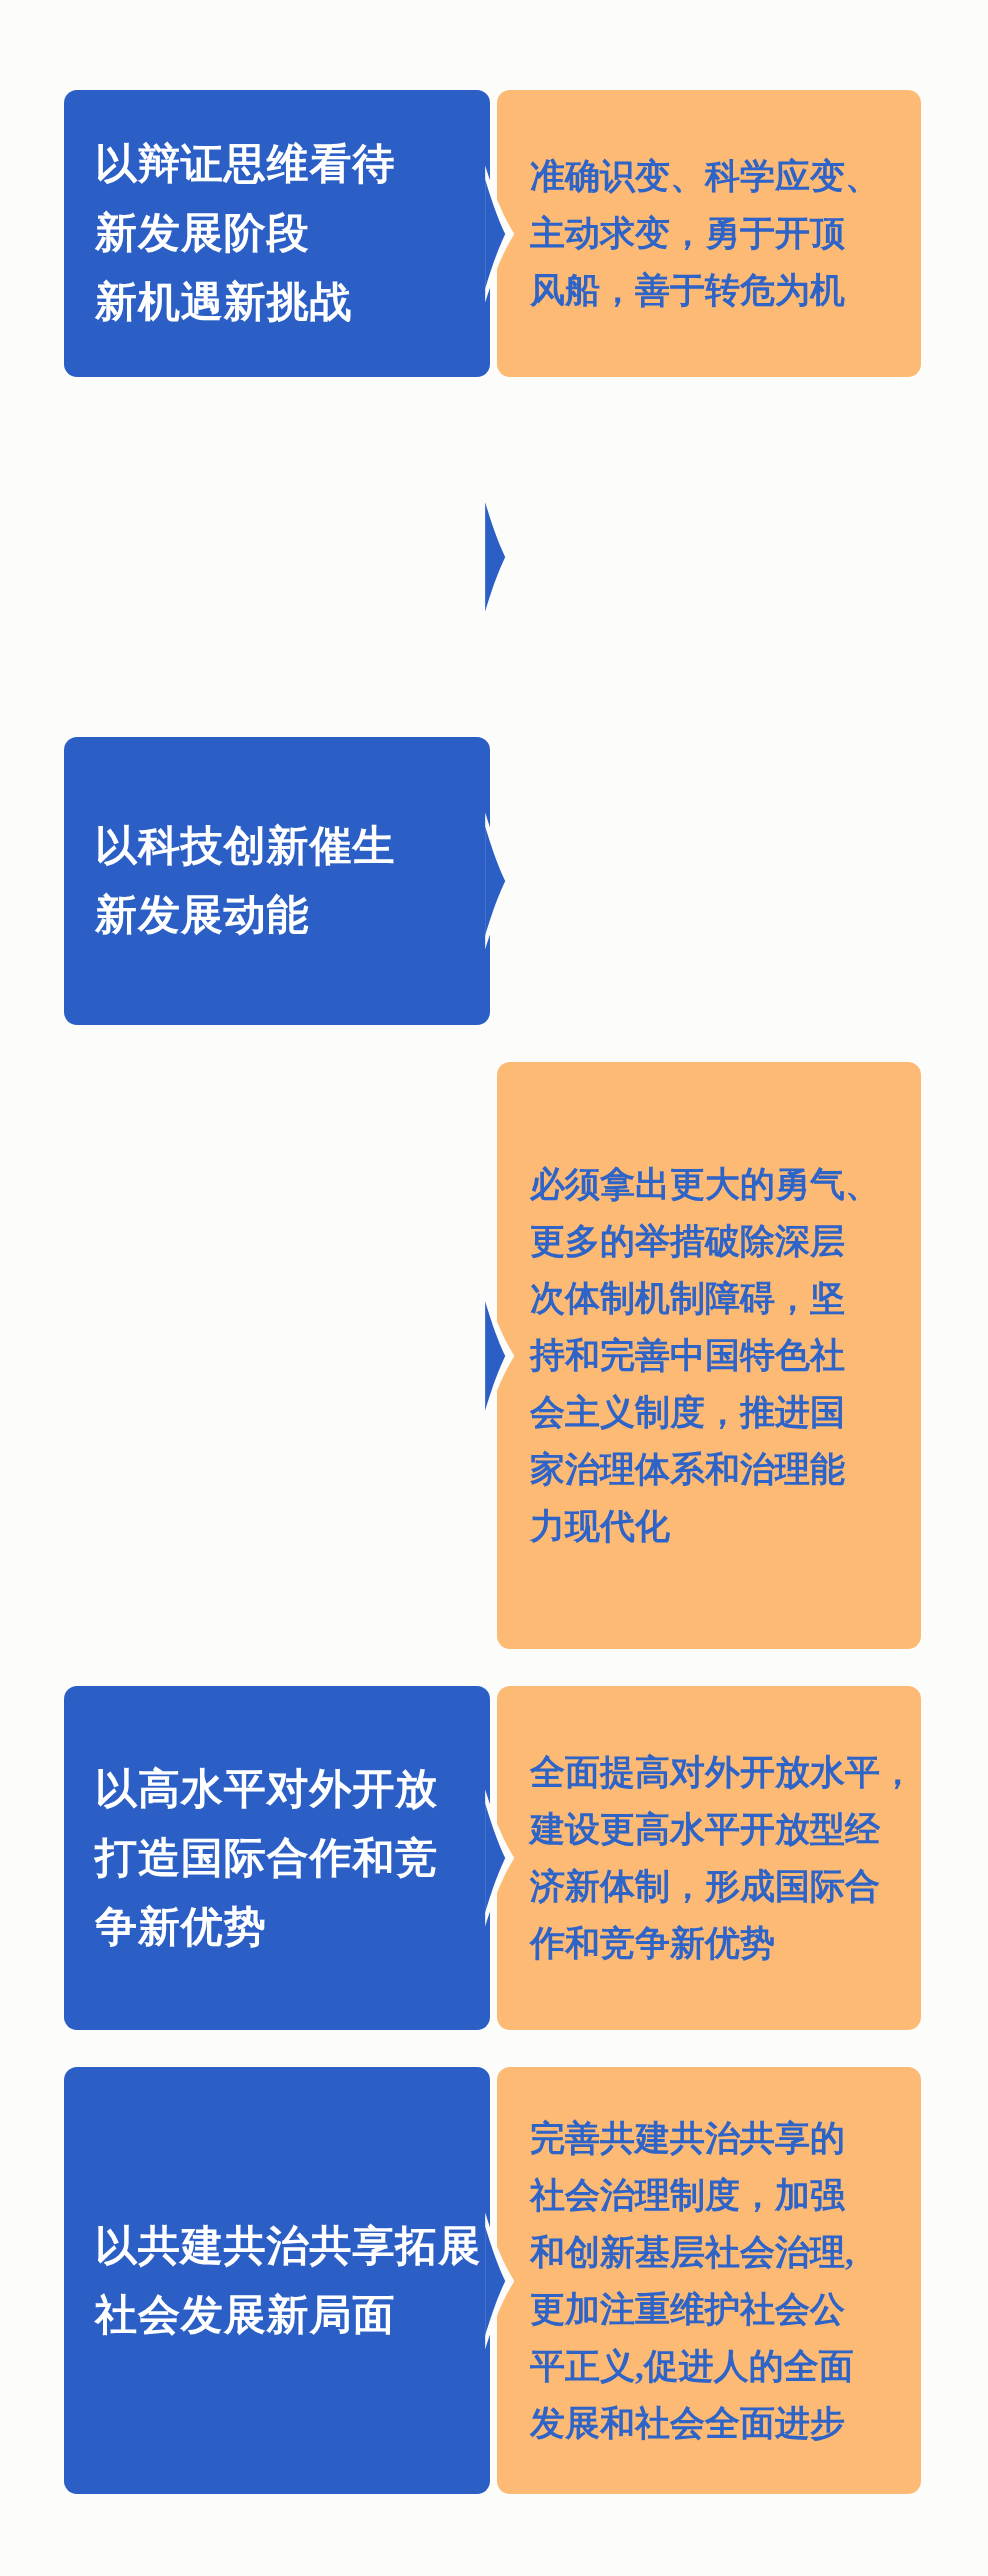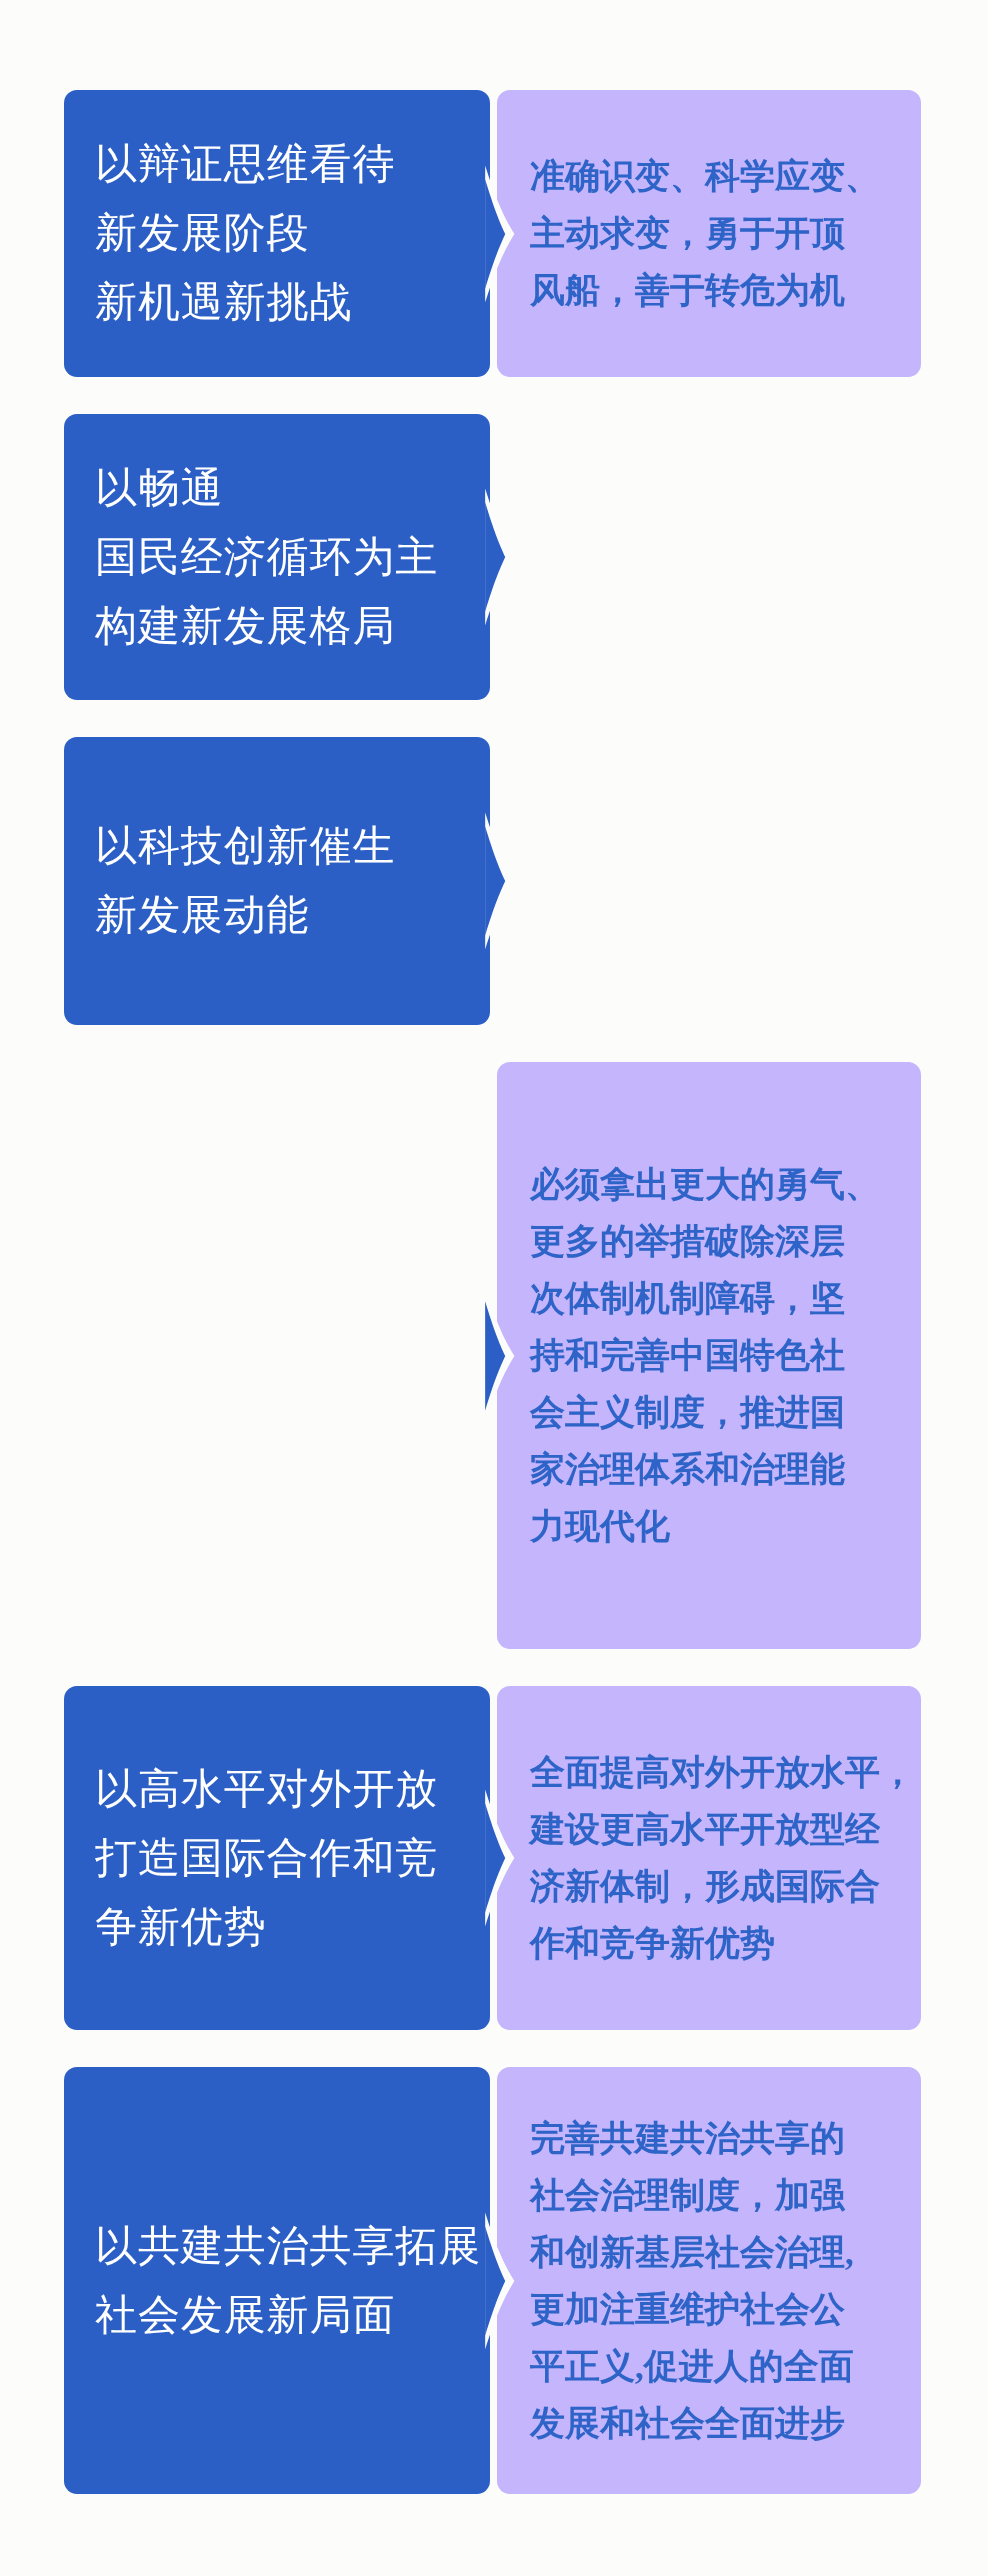--- a/index.html
+++ b/index.html
@@ -27,21 +27,21 @@
   .card.c3{height:288px}
   .card.c4{height:587px}
   .card.c5{height:344px}
   .card.c6{height:427px}
 
   
   .panel-gray{
     position:absolute;
     left:433px; top:0;
     width:424px; height:100%;
-    background:#c4b5fd;
+    background:#fdba74;
     border-radius:13px;
     display:flex;
     align-items:center;
     box-sizing:border-box;
     padding-left:33px;
     padding-right:18px;
   }
   .body-text{
     margin:0;
     font-size:35px;
@@ -63,21 +63,21 @@
     align-items:center;
     box-sizing:border-box;
     padding-left:31px;
     padding-right:11px;
     z-index:2;
   }
   .heading-text{
     margin:0;
     font-size:42px;
     line-height:69px;
-    font-weight:normal;
+    font-weight:bold;
     color:#ffffff;
     letter-spacing:0.9px;
     white-space:nowrap;
   }
 
   
   .beak{
     position:absolute;
     left:421px;
     top:50%;
@@ -97,23 +97,20 @@
     <div class="panel-blue">
       <h2 class="heading-text">以辩证思维看待<br>新发展阶段<br>新机遇新挑战</h2>
     </div>
     <svg class="beak" width="35" height="137" viewBox="0 0 38 150" aria-hidden="true">
       <path d="M0,0 C14,44 23,60 32,75 C23,90 14,106 0,150 Z" fill="#fcfcfa"></path>
       <path d="M0,15 C10,48 16,62 22,75 C16,88 10,102 0,135 Z" fill="#2b5fc5"></path>
     </svg>
   </section>
 
   <section class="card c2">
-    <div class="panel-blue">
-      <h2 class="heading-text">以畅通<br>国民经济循环为主<br>构建新发展格局</h2>
-    </div>
     <svg class="beak" width="35" height="137" viewBox="0 0 38 150" aria-hidden="true">
       <path d="M0,0 C14,44 23,60 32,75 C23,90 14,106 0,150 Z" fill="#fcfcfa"></path>
       <path d="M0,15 C10,48 16,62 22,75 C16,88 10,102 0,135 Z" fill="#2b5fc5"></path>
     </svg>
   </section>
 
   <section class="card c3">
     <div class="panel-blue">
       <h2 class="heading-text">以科技创新催生<br>新发展动能</h2>
     </div>

